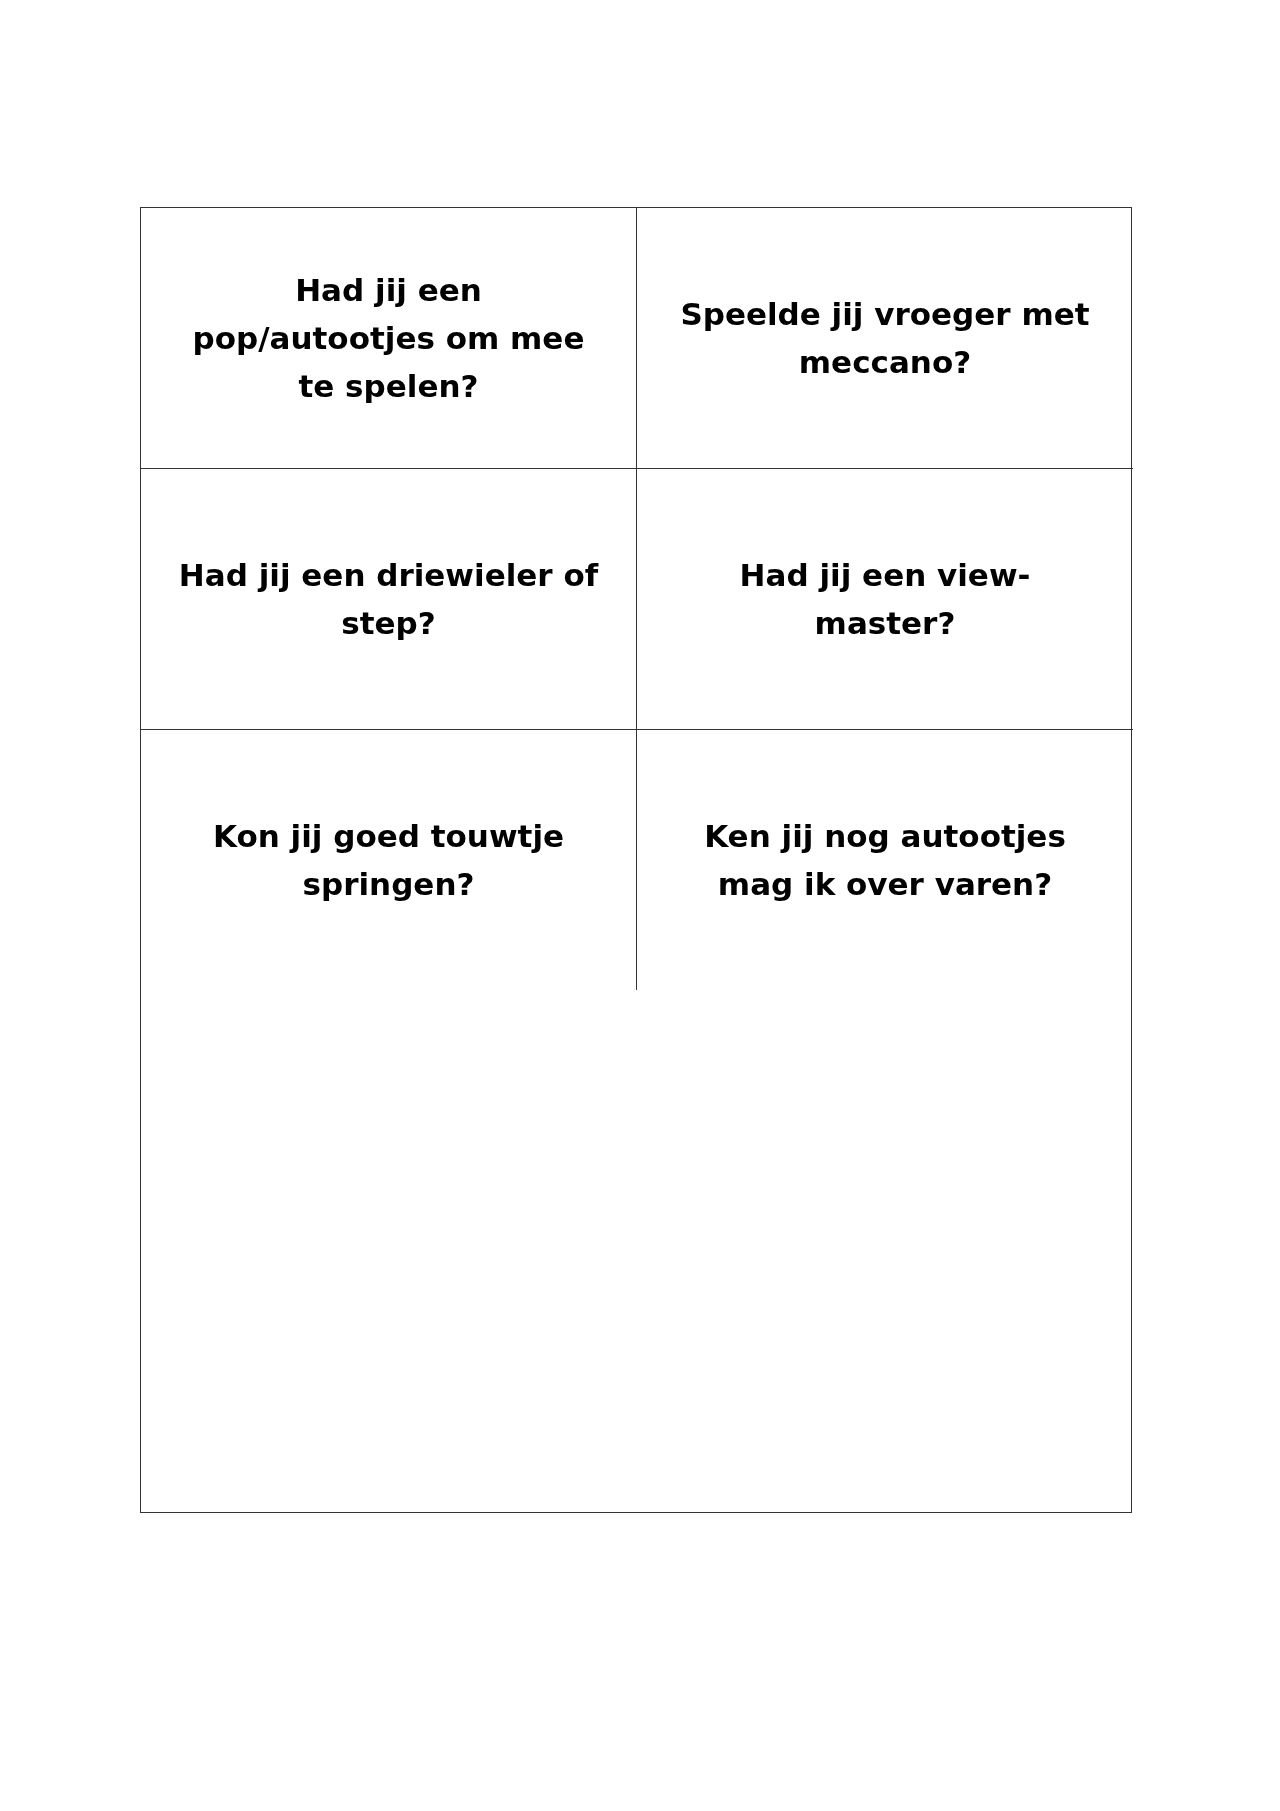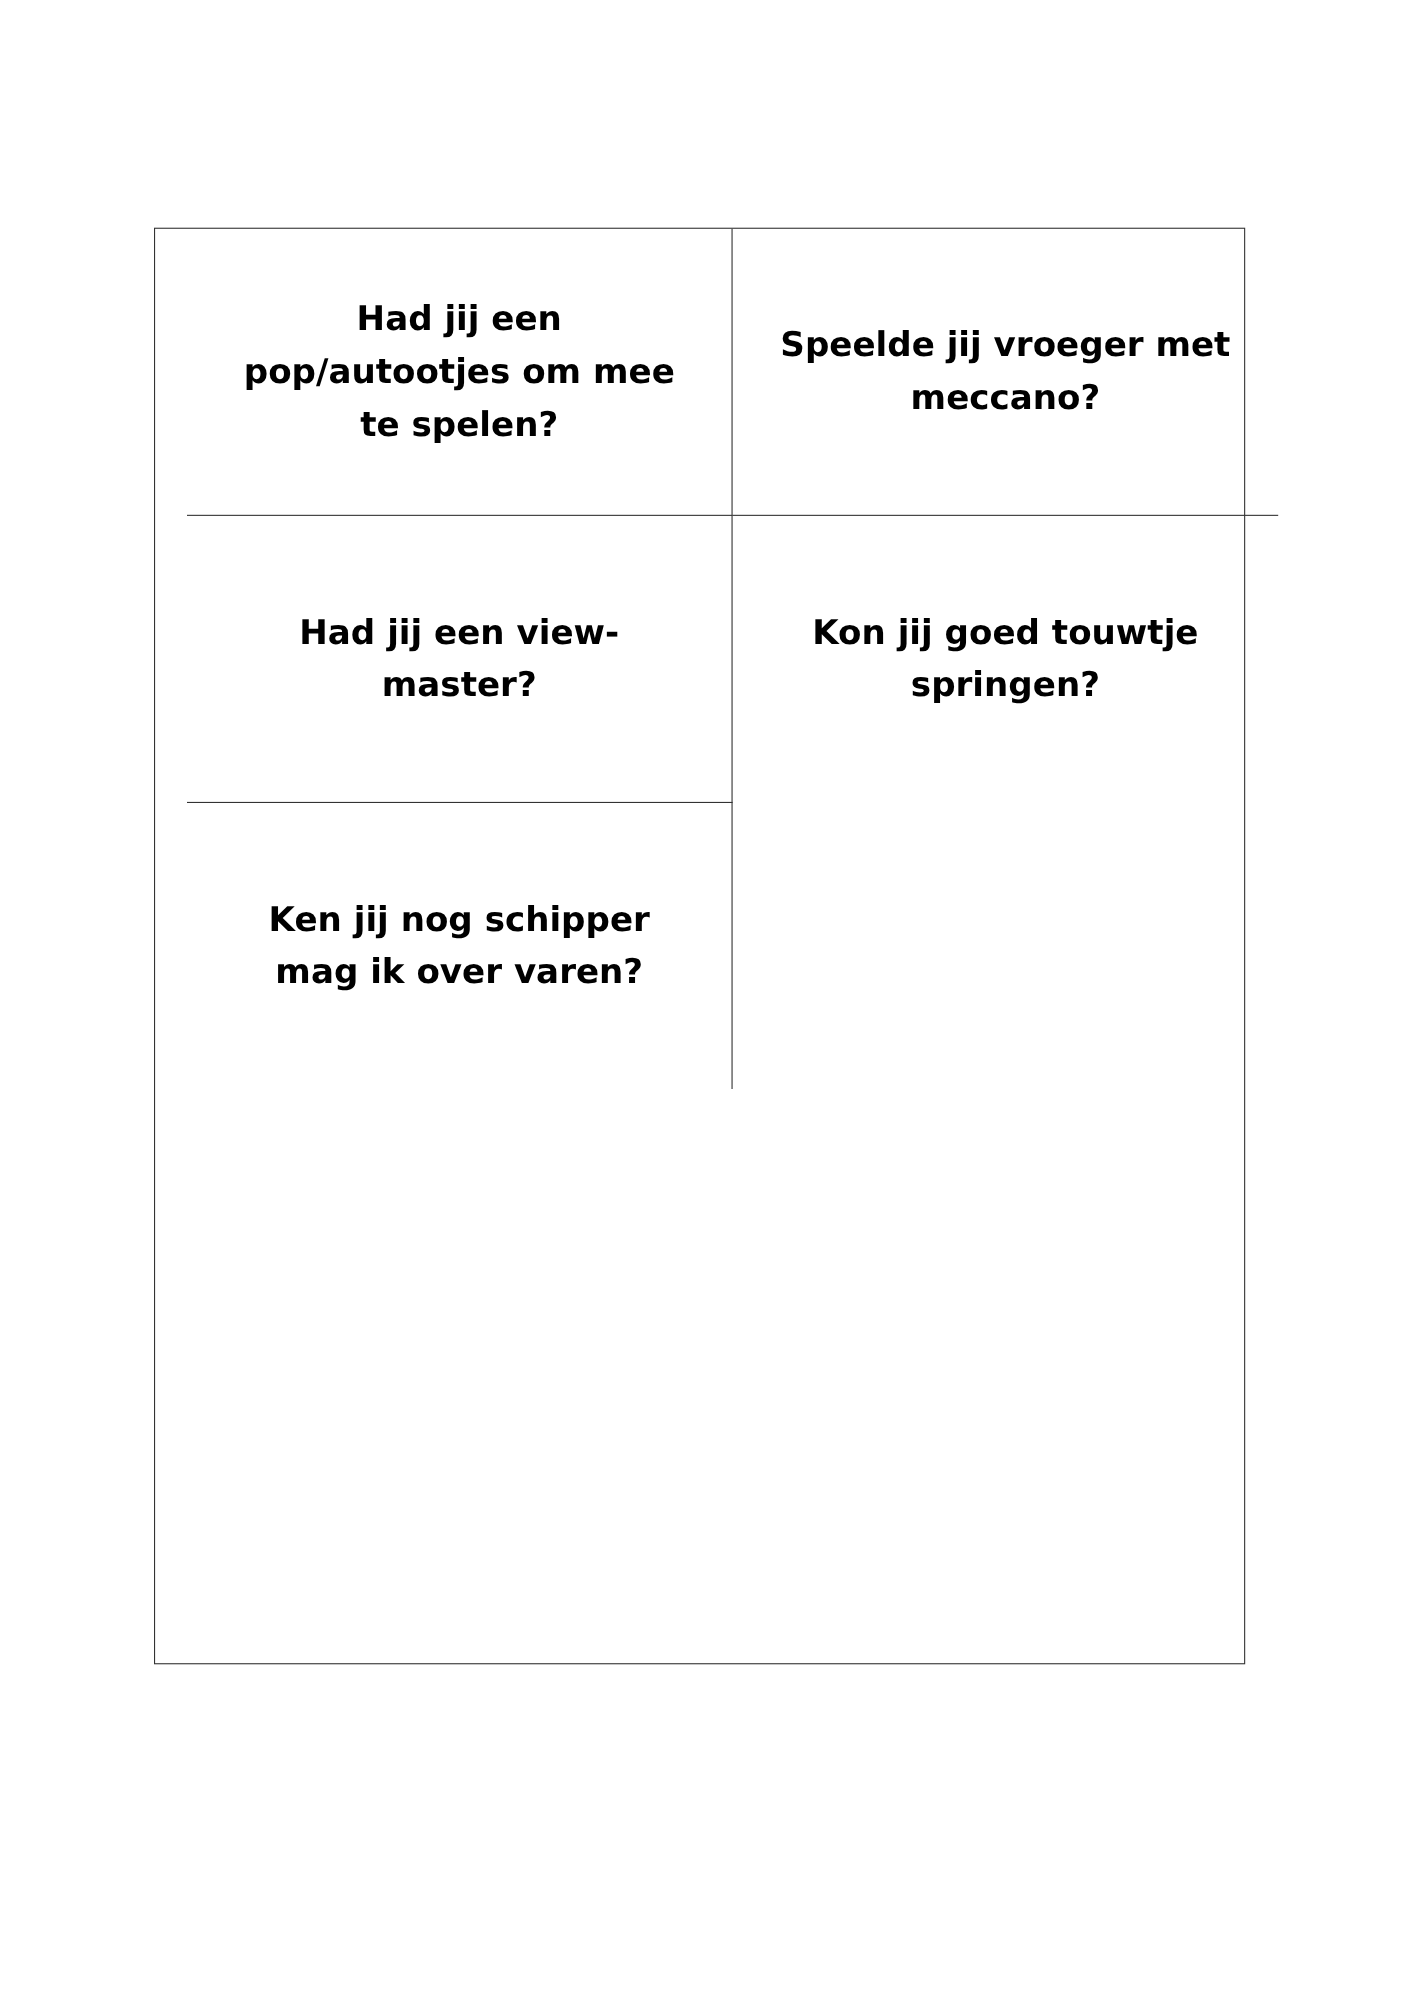--- a/index.html
+++ b/index.html
@@ -1,20 +1,20 @@
 <!DOCTYPE html>
 <html><head>
 <meta charset="utf-8">
 <style>
   html, body { margin:0; padding:0; background:#ffffff; }
   body { width:1280px; height:1811px; position:relative; overflow:hidden; }
   .card-table {
     position:absolute; left:140px; top:207px; width:992px; height:1306px;
     border:1.5px solid #333; box-sizing:border-box;
-    display:grid; grid-template-columns:496px 496px; grid-template-rows:repeat(5, 1fr);padding-left:29px;
+    display:grid; grid-template-columns:496px 496px; grid-template-rows:repeat(5, 1fr);
   }
   .card {
     border-right:1.5px solid #333; border-bottom:1.5px solid #333;
     display:flex; align-items:center; justify-content:center; text-align:center;
     padding:0 14px; box-sizing:border-box;
     font-family:"DejaVu Sans", sans-serif; font-weight:bold; font-size:31px;
     line-height:48px; color:#000;
   }
   .card:nth-child(2n){ border-right:none; }
   .card:nth-last-child(-n+2){ border-bottom:none; }
@@ -24,21 +24,24 @@
 <body>
 
 <div class="card-table">
   <div class="card">
       <span style="max-width:400px">Had jij een pop/autootjes om mee te spelen?</span>
     </div>
   <div class="card">
       <span>Speelde jij vroeger met meccano?</span>
     </div>
   <div class="card">
+      <span style="max-width:440px">Had jij een driewieler of step?</span>
+    </div>
+  <div class="card">
       <span style="max-width:360px">Had jij een view-master?</span>
     </div>
   <div class="card">
       <span style="max-width:420px">Kon jij goed touwtje springen?</span>
     </div>
   <div class="card">
-      <span style="max-width:420px">Ken jij nog schipper mag ik over varen?</span>
+      <span style="max-width:420px">Ken jij nog autootjes mag ik over varen?</span>
     </div>
 </div>
 
 </body></html>

